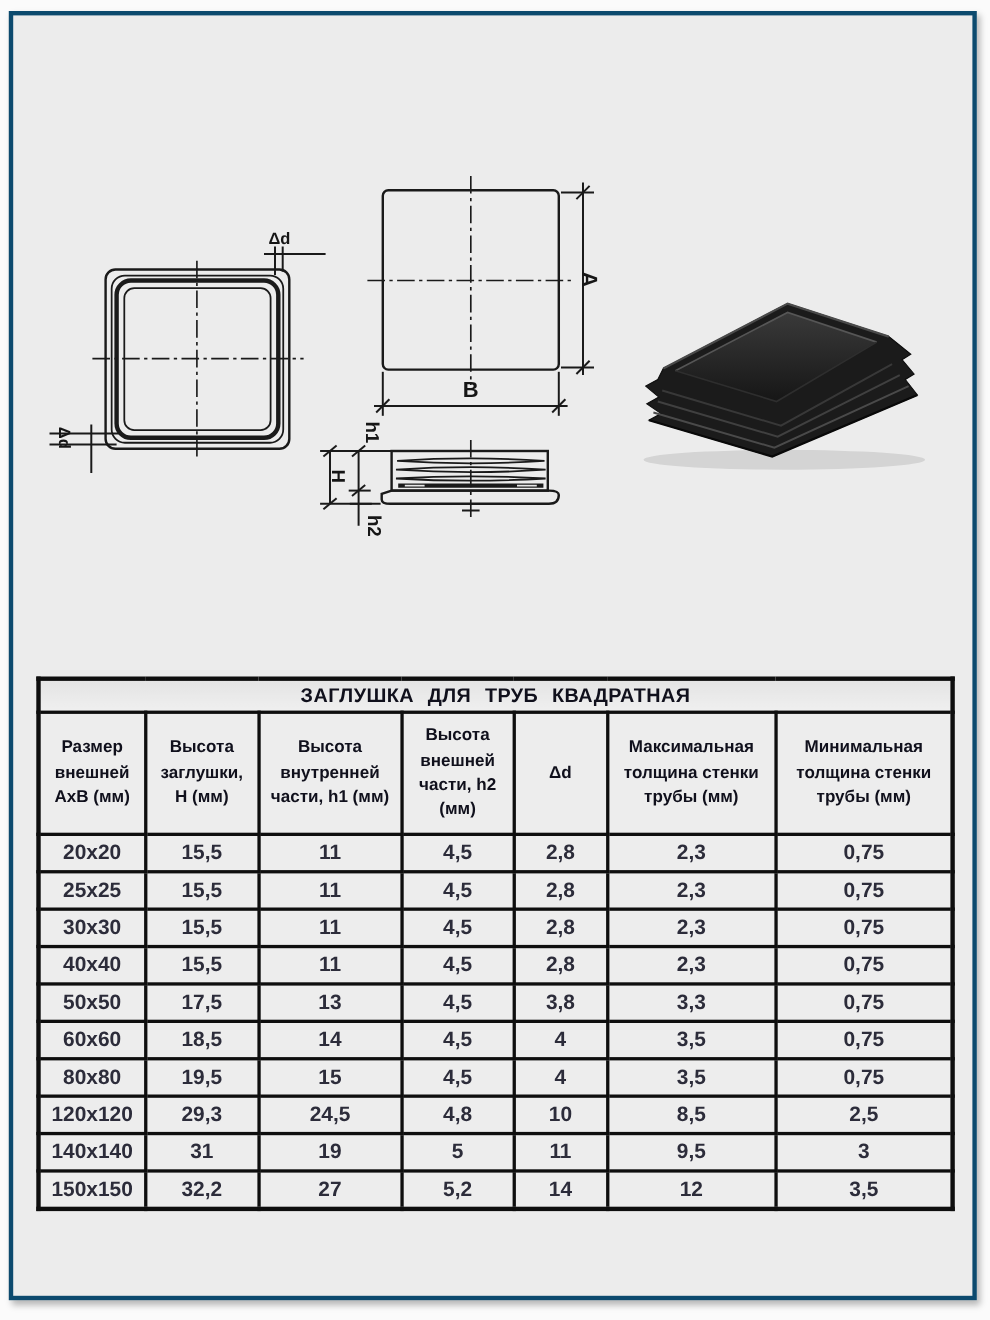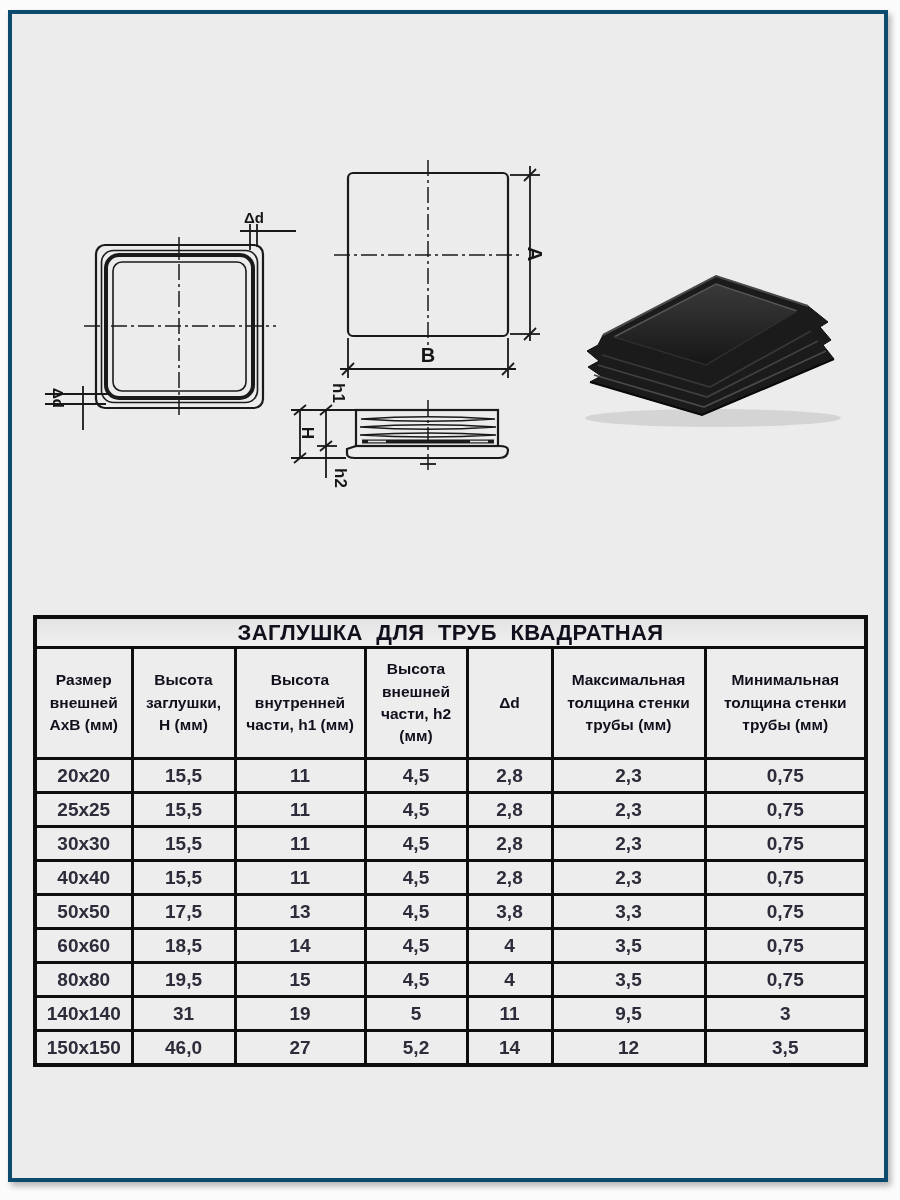--- a/index.html
+++ b/index.html
@@ -25,21 +25,21 @@
 
   table.spec{
     position:absolute;left:21px;top:601px;width:831px;
     border-collapse:collapse;border:4px solid #0e0e0e;
     table-layout:fixed;background:#ededed;
   }
   table.spec th,table.spec td{
     border:3px solid #0e0e0e;text-align:center;vertical-align:middle;padding:0;
   }
   tr.title-row th{
-    font-size:22px;font-weight:700;height:27px;color:#10101c;
+    font-size:18px;font-weight:700;height:27px;color:#10101c;
     letter-spacing:.4px;word-spacing:7px;
     background:linear-gradient(#e4e4e4,#efefef);
   }
   tr.head-row th{
     font-size:15.5px;font-weight:700;color:#10101c;
     white-space:pre-line;line-height:1.45;height:104px;padding:2px 1px;
   }
   tbody.data-rows td{
     font-size:19px;font-weight:700;height:31px;color:#2c2c3a;
   }
@@ -250,31 +250,40 @@
         <tr>
           <td>80x80</td>
           <td>19,5</td>
           <td>15</td>
           <td>4,5</td>
           <td>4</td>
           <td>3,5</td>
           <td>0,75</td>
         </tr>
         <tr>
+          <td>120x120</td>
+          <td>29,3</td>
+          <td>24,5</td>
+          <td>4,8</td>
+          <td>10</td>
+          <td>8,5</td>
+          <td>2,5</td>
+        </tr>
+        <tr>
           <td>140x140</td>
           <td>31</td>
           <td>19</td>
           <td>5</td>
           <td>11</td>
           <td>9,5</td>
           <td>3</td>
         </tr>
         <tr>
           <td>150x150</td>
-          <td>46,0</td>
+          <td>32,2</td>
           <td>27</td>
           <td>5,2</td>
           <td>14</td>
           <td>12</td>
           <td>3,5</td>
         </tr>
       </tbody>
   </table>
 </div>
 

